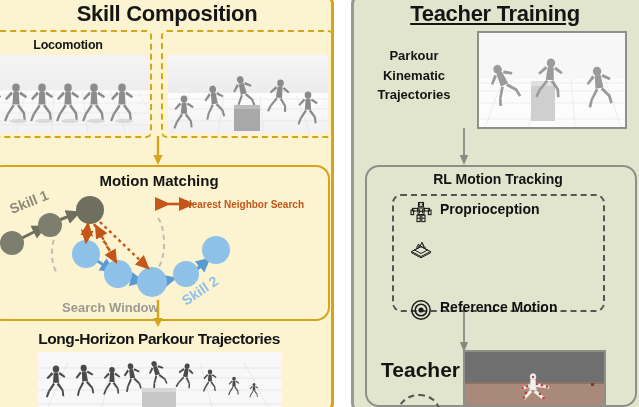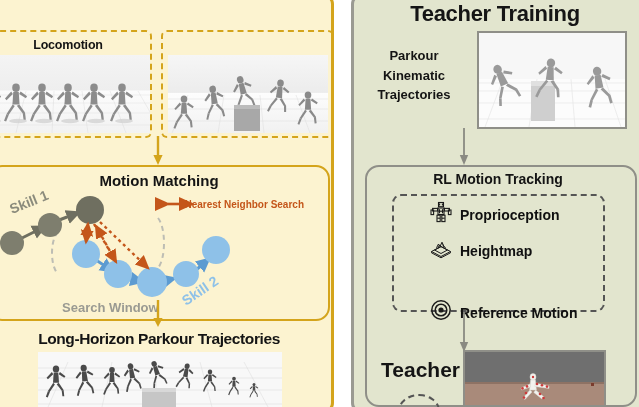--- a/index.html
+++ b/index.html
@@ -30,21 +30,21 @@
   }
 
   .title {
     position: absolute;
     text-align: center;
     font-weight: bold;
     color: #151515;
     letter-spacing: -0.3px;
   }
   .title-left { left: 0; top: 1px; width: 334px; font-size: 22px; }
-  .title-right { left: 351px; top: 1px; width: 288px; font-size: 22px; }
+  .title-right { left: 351px; top: 1px; width: 288px; font-size: 22px; text-decoration: underline; }
 
   
   .dashed-box {
     position: absolute;
     border: 2px dashed #D4A41B;
     border-radius: 6px;
   }
   .box-locomotion { left: -16px; top: 30px; width: 168px; height: 108px; }
   .box-atomic     { left: 161px; top: 30px; width: 173px; height: 108px; }
 
@@ -150,22 +150,22 @@
   }
   .box-obs {
     position: absolute;
     left: 392px; top: 194px;
     width: 213px; height: 118px;
     border: 2px dashed #555;
     border-radius: 9px;
   }
   .obs-row {
     position: absolute;
-    left: 430px;
-    display: flex; align-items: flex-end; gap: 8px;
+    left: 410px;
+    display: flex; align-items: flex-start; gap: 8px;
     font-weight: bold; font-size: 14px; color: #101010;
   }
   .obs-row .ic { width: 22px; height: 22px; flex: 0 0 22px; }
   .obs-row .ic svg { display:block; width:100%; height:100%; }
   .obs-1 { top: 201px; }
   .obs-2 { top: 237px; }
   .obs-3 { top: 272px; margin-top: 27px; }
 
   .teacher-label {
     position: absolute;
@@ -189,20 +189,21 @@
     border-radius: 50%;
   }
 </style>
 </head>
 <body>
 
 <div id="root">
 
   <div class="panel-left"></div>
 
+  <div class="title title-left">Skill Composition</div>
 
   <div class="dashed-box box-locomotion"></div>
   <div class="dashed-box box-atomic"></div>
 
   <div class="sub-label lbl-locomotion">Locomotion</div>
 
   <div class="thumb th-loco">
     <svg viewBox="0 0 166 78" preserveAspectRatio="none">
       <defs>
         <linearGradient id="gl" x1="0" y1="0" x2="0" y2="1">
@@ -497,21 +498,20 @@
         <g fill="none" stroke="#1a1a1a" stroke-width="1">
           <path d="M1.5,14.5 L11,9.5 L20.5,14.5 L11,19.5 Z"></path>
           <path d="M4.5,13 L11,9.6 L17.5,13 L11,16.5 Z"></path>
           <path d="M6.5,10.8 L8.5,7 L10,9.5 L12,5.2 L13.8,9.2 L15.8,11"></path>
           <path d="M7.6,11.8 L9.4,8.2"></path>
             <path d="M12.6,7.4 L14.2,10.4"></path>
           <path d="M1.5,14.5 L1.5,15.8 L11,20.8 L20.5,15.8 L20.5,14.5"></path>
         </g>
       </svg>
     </span>
-    <span>Heightmap</span>
   </div>
 
   <div class="obs-row obs-3">
     <span class="ic">
       <svg viewBox="0 0 22 22">
         <circle cx="11" cy="11" r="9.2" fill="none" stroke="#1a1a1a" stroke-width="1.5"></circle>
         <circle cx="11" cy="11" r="5.8" fill="none" stroke="#1a1a1a" stroke-width="1.5"></circle>
         <circle cx="11" cy="11" r="2.6" fill="#1a1a1a"></circle>
       </svg>
     </span>

